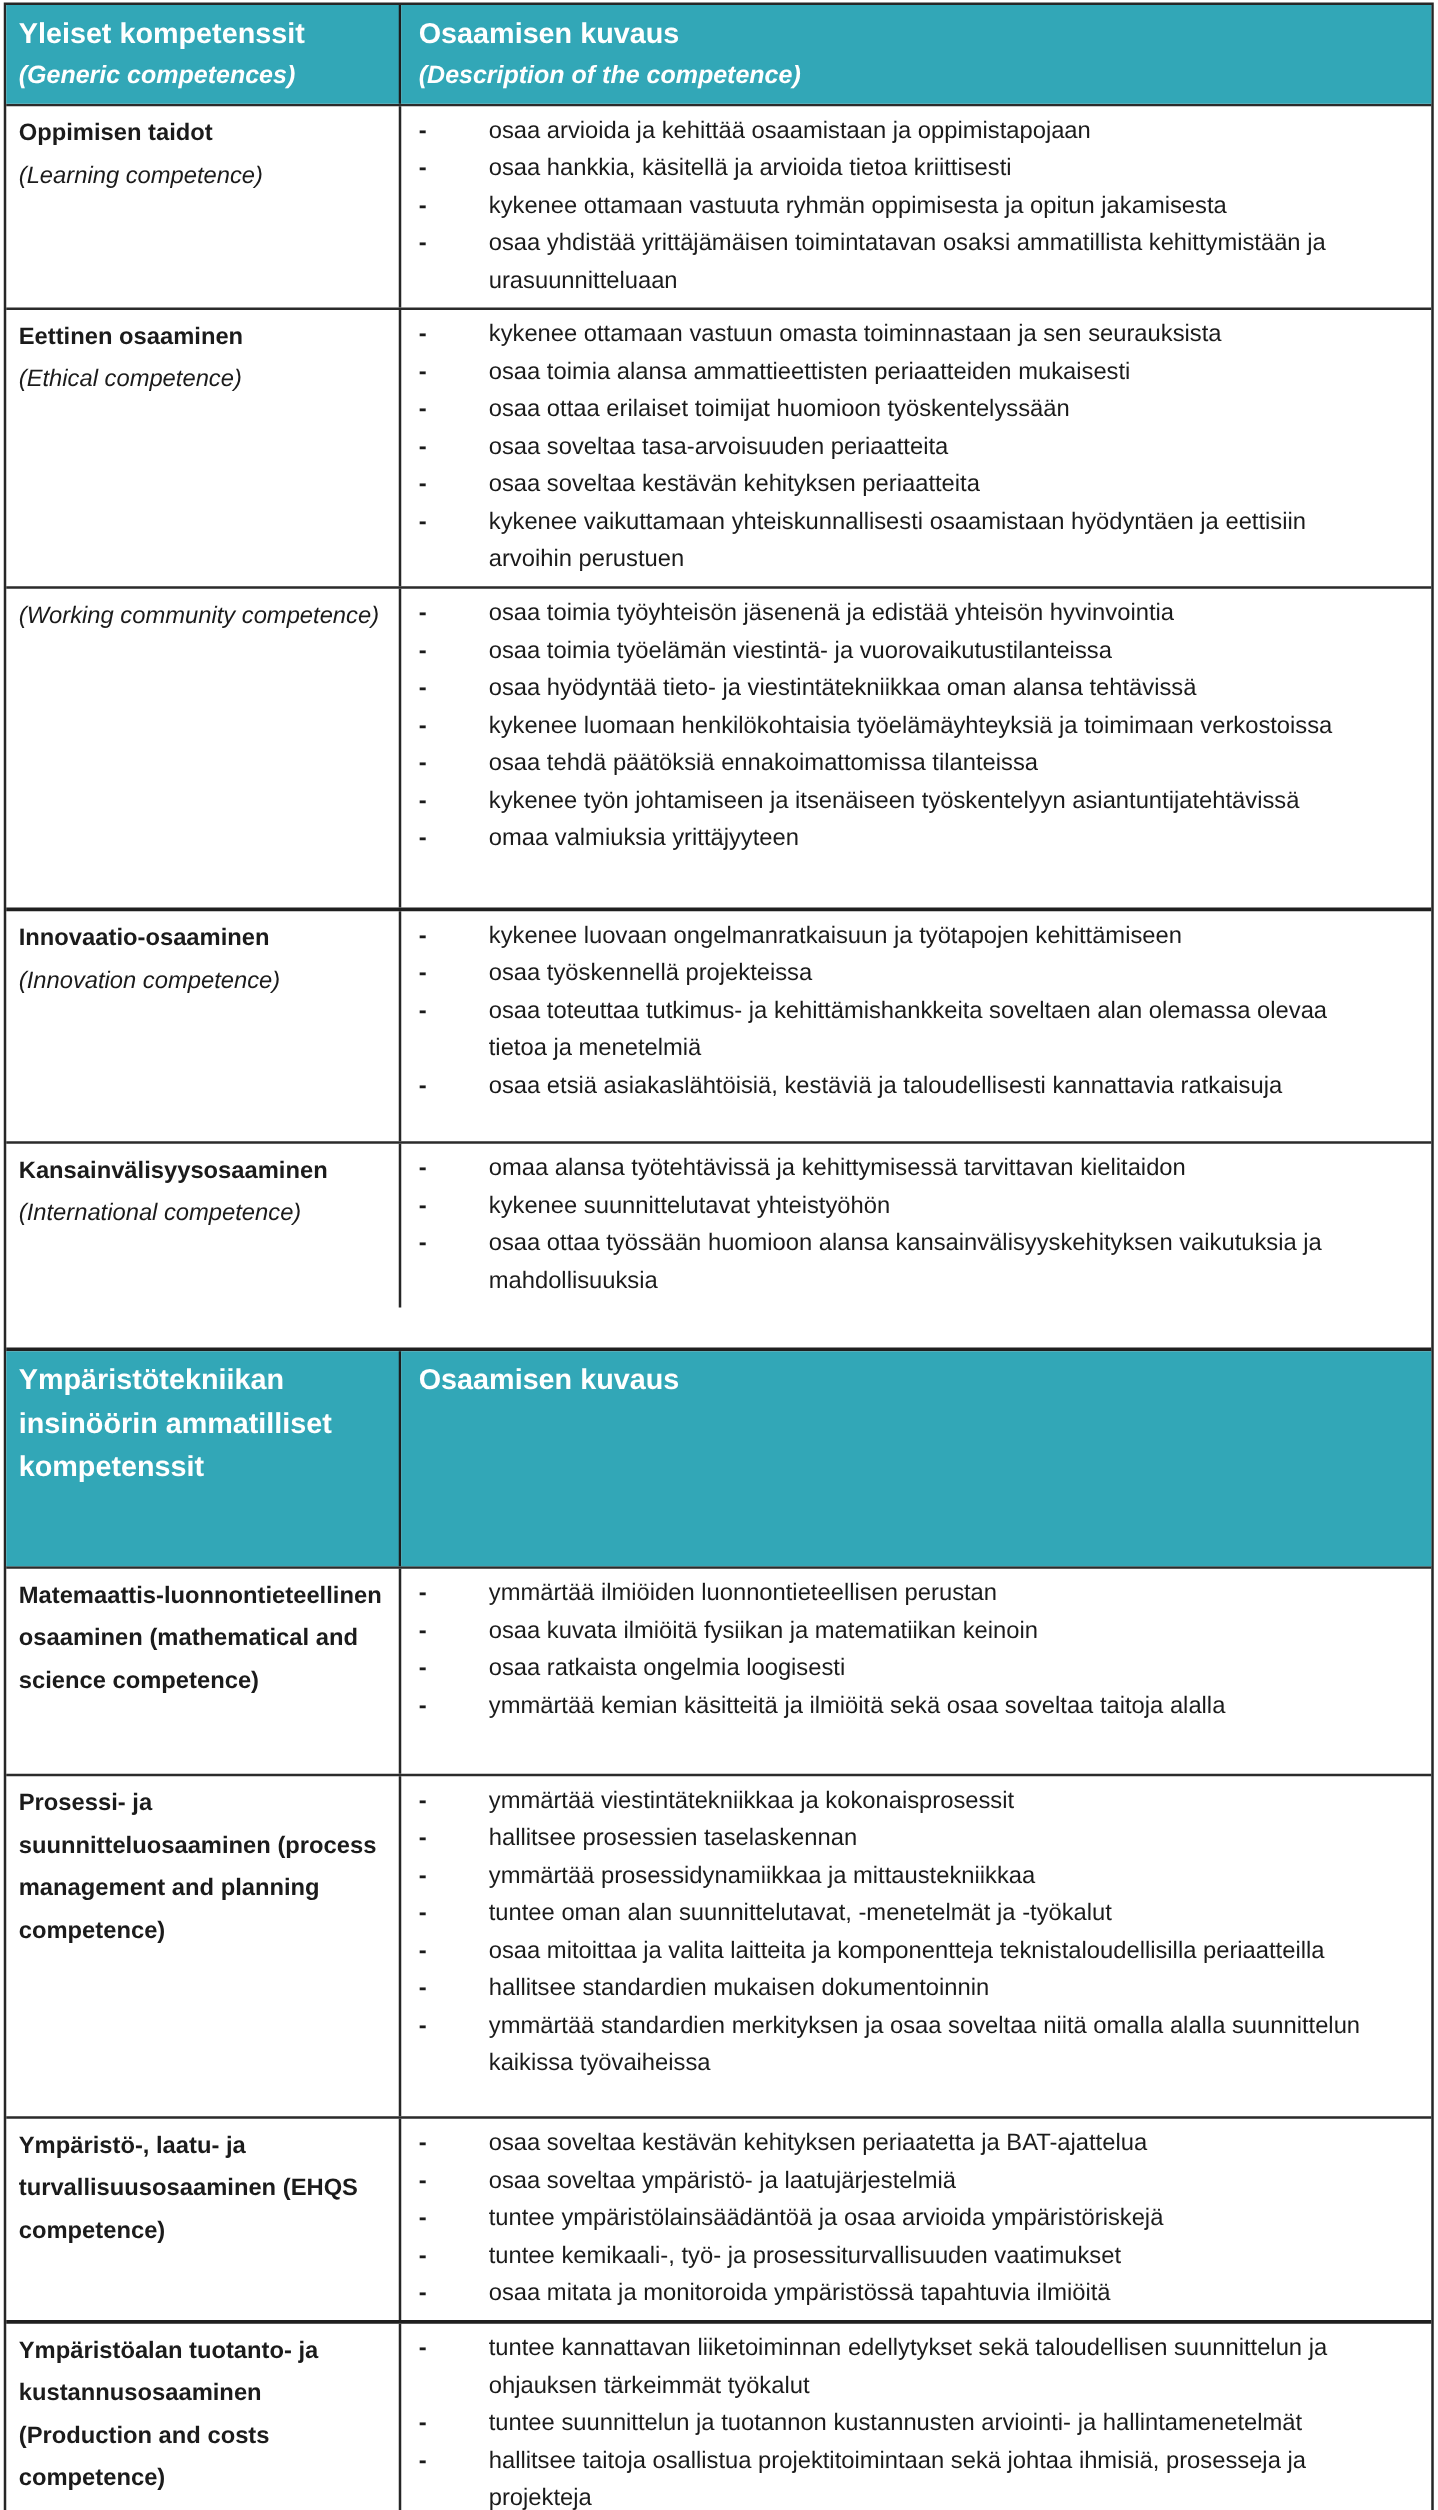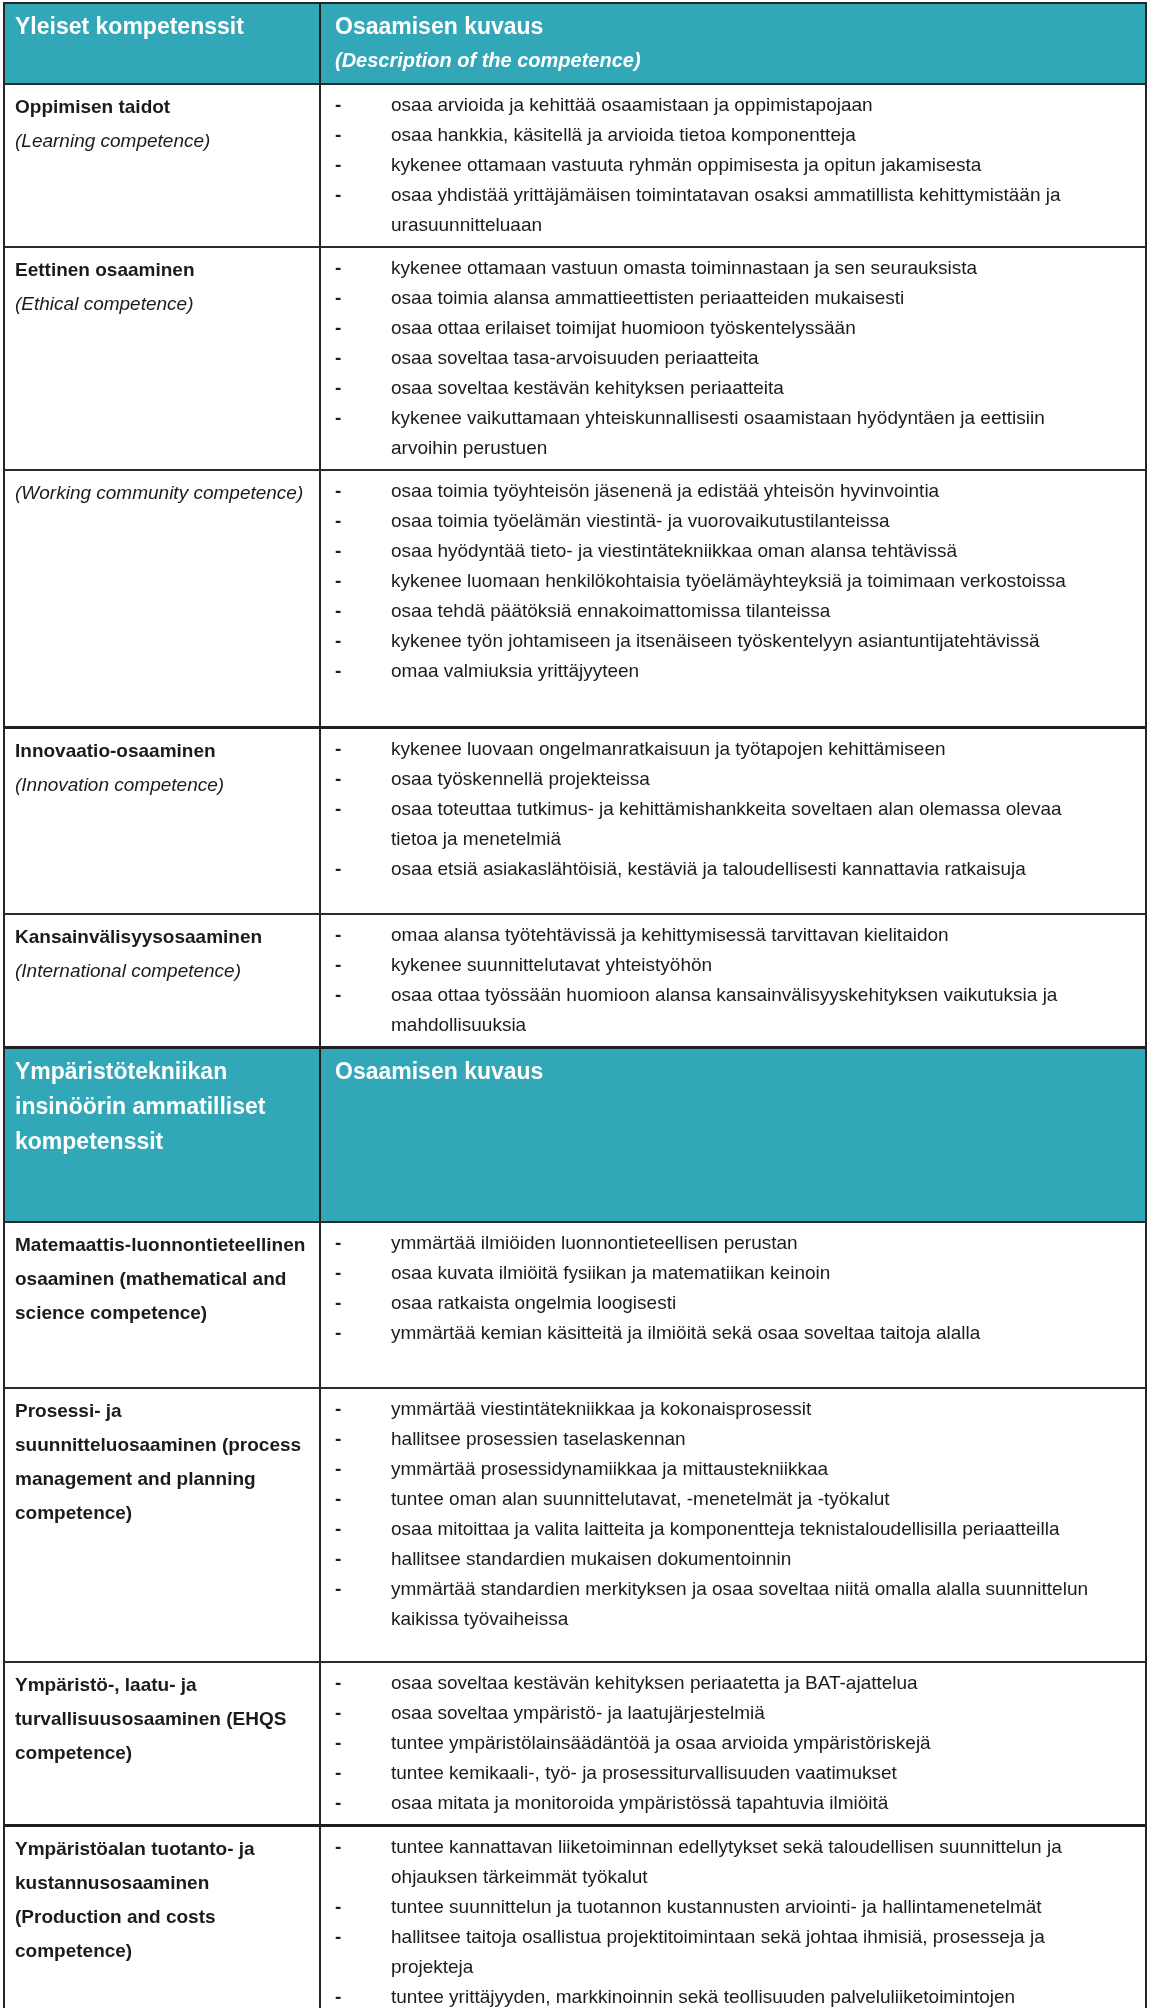--- a/index.html
+++ b/index.html
@@ -85,51 +85,52 @@
     font-weight: bold;
   }
 
   
   .mh75  { min-height: 75px;  }
   .mh156 { min-height: 156px; }
   .mh206 { min-height: 206px; }
   .mh255 { min-height: 255px; }
   .mh184 { min-height: 184px; }
   .mh110 { min-height: 110px; }
-  .mh172 { min-height: 172px; }
+  .mh172 { min-height: 172px; margin-top: 32px; }
   .mh164 { min-height: 164px; }
   .mh272 { min-height: 272px; }
   .mh149 { min-height: 149px; }
   .mh238 { min-height: 238px; }
 </style>
 </head>
 <body>
 
 <div class="page">
   <div class="tbl">
 
     <div class="row header mh75">
       <div class="cell left">
         <div class="h-title">Yleiset kompetenssit</div>
+        <div class="h-sub">(Generic competences)</div>
       </div>
       <div class="cell right">
         <div class="h-title">Osaamisen kuvaus</div>
         <div class="h-sub">(Description of the competence)</div>
       </div>
     </div>
 
     <div class="row data mh156">
       <div class="cell left">
         <div class="c-title">Oppimisen taidot</div>
         <div class="c-sub">(Learning competence)</div>
       </div>
       <div class="cell right">
         <ul class="bullets">
           <li>osaa arvioida ja kehittää osaamistaan ja oppimistapojaan</li>
-          <li>osaa hankkia, käsitellä ja arvioida tietoa komponentteja</li>
+          <li>osaa hankkia, käsitellä ja arvioida tietoa kriittisesti</li>
           <li>kykenee ottamaan vastuuta ryhmän oppimisesta ja opitun jakamisesta</li>
           <li>osaa yhdistää yrittäjämäisen toimintatavan osaksi ammatillista kehittymistään ja urasuunnitteluaan</li>
         </ul>
       </div>
     </div>
 
     <div class="row data mh206">
       <div class="cell left">
         <div class="c-title">Eettinen osaaminen</div>
         <div class="c-sub">(Ethical competence)</div>

